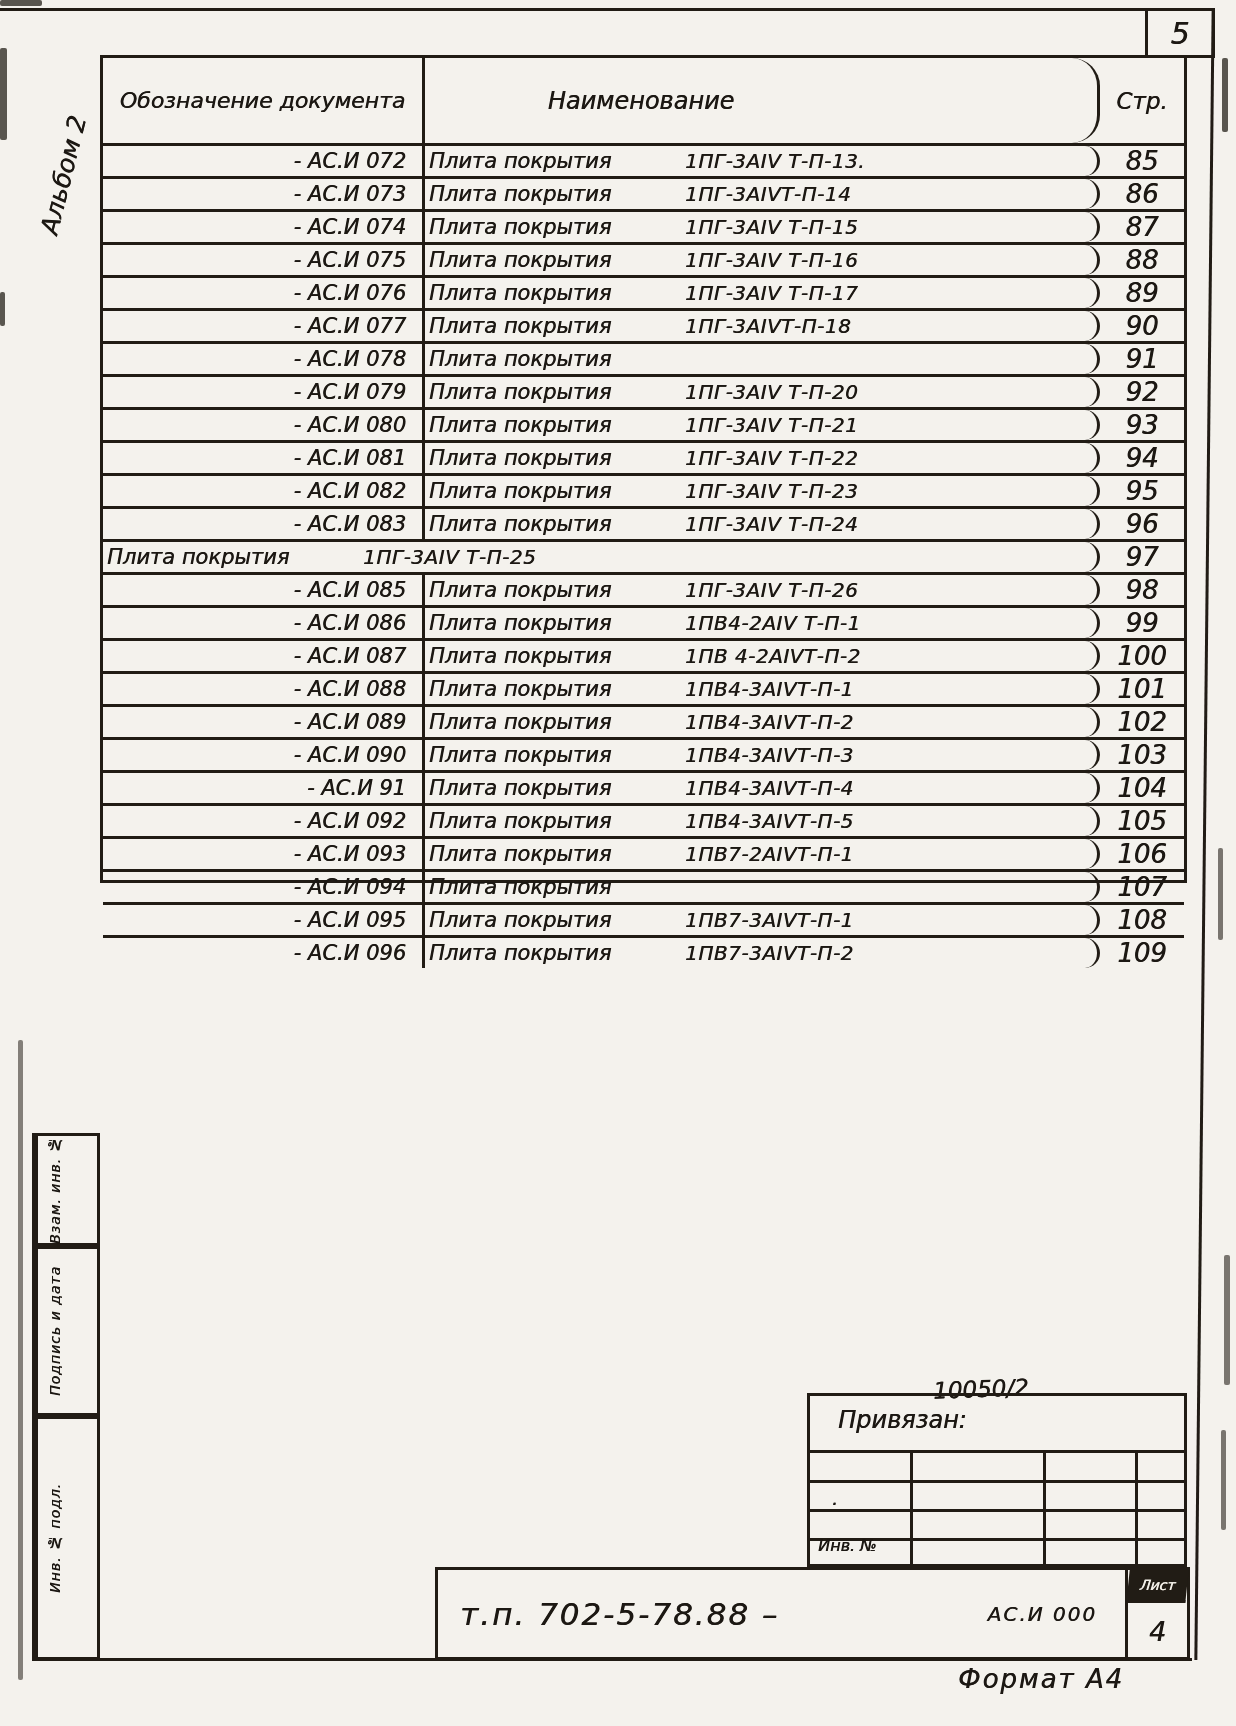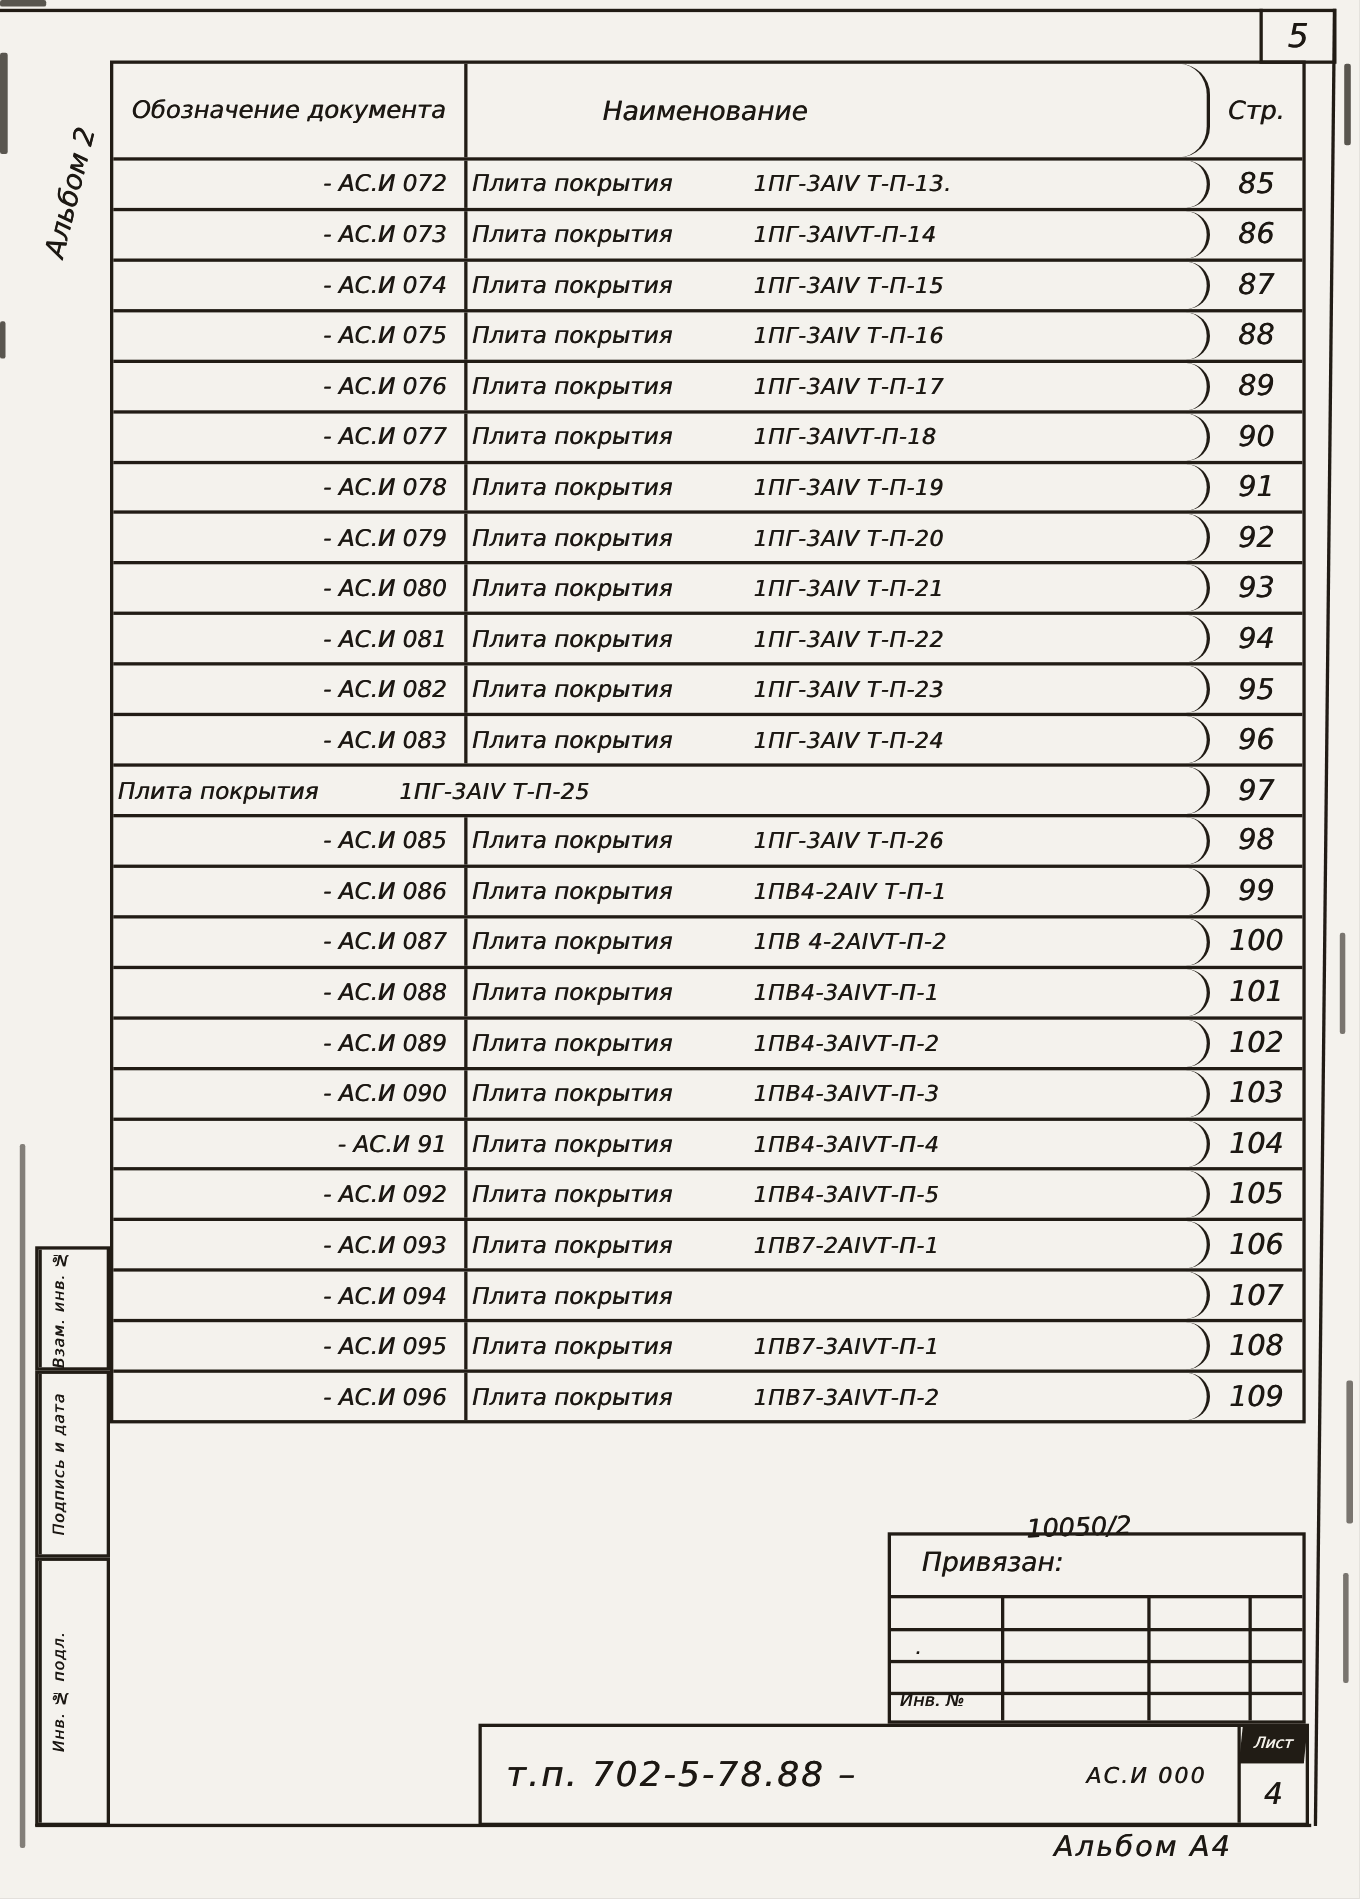--- a/index.html
+++ b/index.html
@@ -15,21 +15,21 @@
   .smudge{position:absolute;background:#26211a;opacity:.75;border-radius:2px;}
   
   .sheetnum-box{position:absolute;left:1145px;top:8px;width:70px;height:50px;
     border:3px solid #211c15;box-sizing:border-box;display:flex;align-items:center;justify-content:center;}
   .sheetnum-box span{font-size:30px;}
   
   .album-label{position:absolute;left:8px;top:95px;width:110px;height:160px;
     display:flex;align-items:center;justify-content:center;
     transform:rotate(-76deg);font-size:25px;}
   
-  .doc-table{position:absolute;left:100px;top:55px;width:1087px;height:1239px;
+  .doc-table{position:absolute;left:100px;top:55px;width:1087px;height:828px;
     border:3px solid #211c15;box-sizing:border-box;display:flex;flex-direction:column;}
   .t-head{display:flex;height:85px;border-bottom:3px solid #211c15;flex:0 0 auto;}
   .t-row{display:flex;flex:1 1 0;border-bottom:3px solid #211c15;align-items:center;}
   .t-row:last-child{border-bottom:none;}
   .c-des{width:322px;border-right:3px solid #211c15;box-sizing:border-box;height:100%;
     display:flex;align-items:center;justify-content:flex-end;padding-right:16px;}
   .c-name{flex:1;border-right:3px solid #211c15;box-sizing:border-box;height:100%;
     display:flex;align-items:center;border-radius:28px;}
   .c-page{width:84px;height:100%;display:flex;align-items:center;justify-content:center;}
   .t-head .c-des{justify-content:center;padding-right:0;font-size:22px;}
@@ -142,21 +142,20 @@
       <div class="c-name">
         <span class="desc hand">Плита покрытия</span>
         <span class="mark hand">1ПГ-3АIVТ-П-18</span>
       </div>
       <div class="c-page hand">90</div>
     </div>
         <div class="t-row">
       <div class="c-des hand">- АС.И 078</div>
       <div class="c-name">
         <span class="desc hand">Плита покрытия</span>
-        <span class="mark hand">1ПГ-3АIV Т-П-19</span>
       </div>
       <div class="c-page hand">91</div>
     </div>
         <div class="t-row">
       <div class="c-des hand">- АС.И 079</div>
       <div class="c-name">
         <span class="desc hand">Плита покрытия</span>
         <span class="mark hand">1ПГ-3АIV Т-П-20</span>
       </div>
       <div class="c-page hand">92</div>
@@ -325,15 +324,15 @@
 
   <div class="title-block">
     <div class="tb-code hand">т.п. 702-5-78.88  –</div>
     <div class="tb-doc hand">АС.И 000</div>
     <div class="tb-list-cell">
       <div class="tb-list-head hand">Лист</div>
       <div class="tb-list-val hand">4</div>
     </div>
   </div>
 
-  <div class="format-label hand">Альбом А4</div>
+  <div class="format-label hand">Формат А4</div>
 
 </div>
 
 </body></html>

